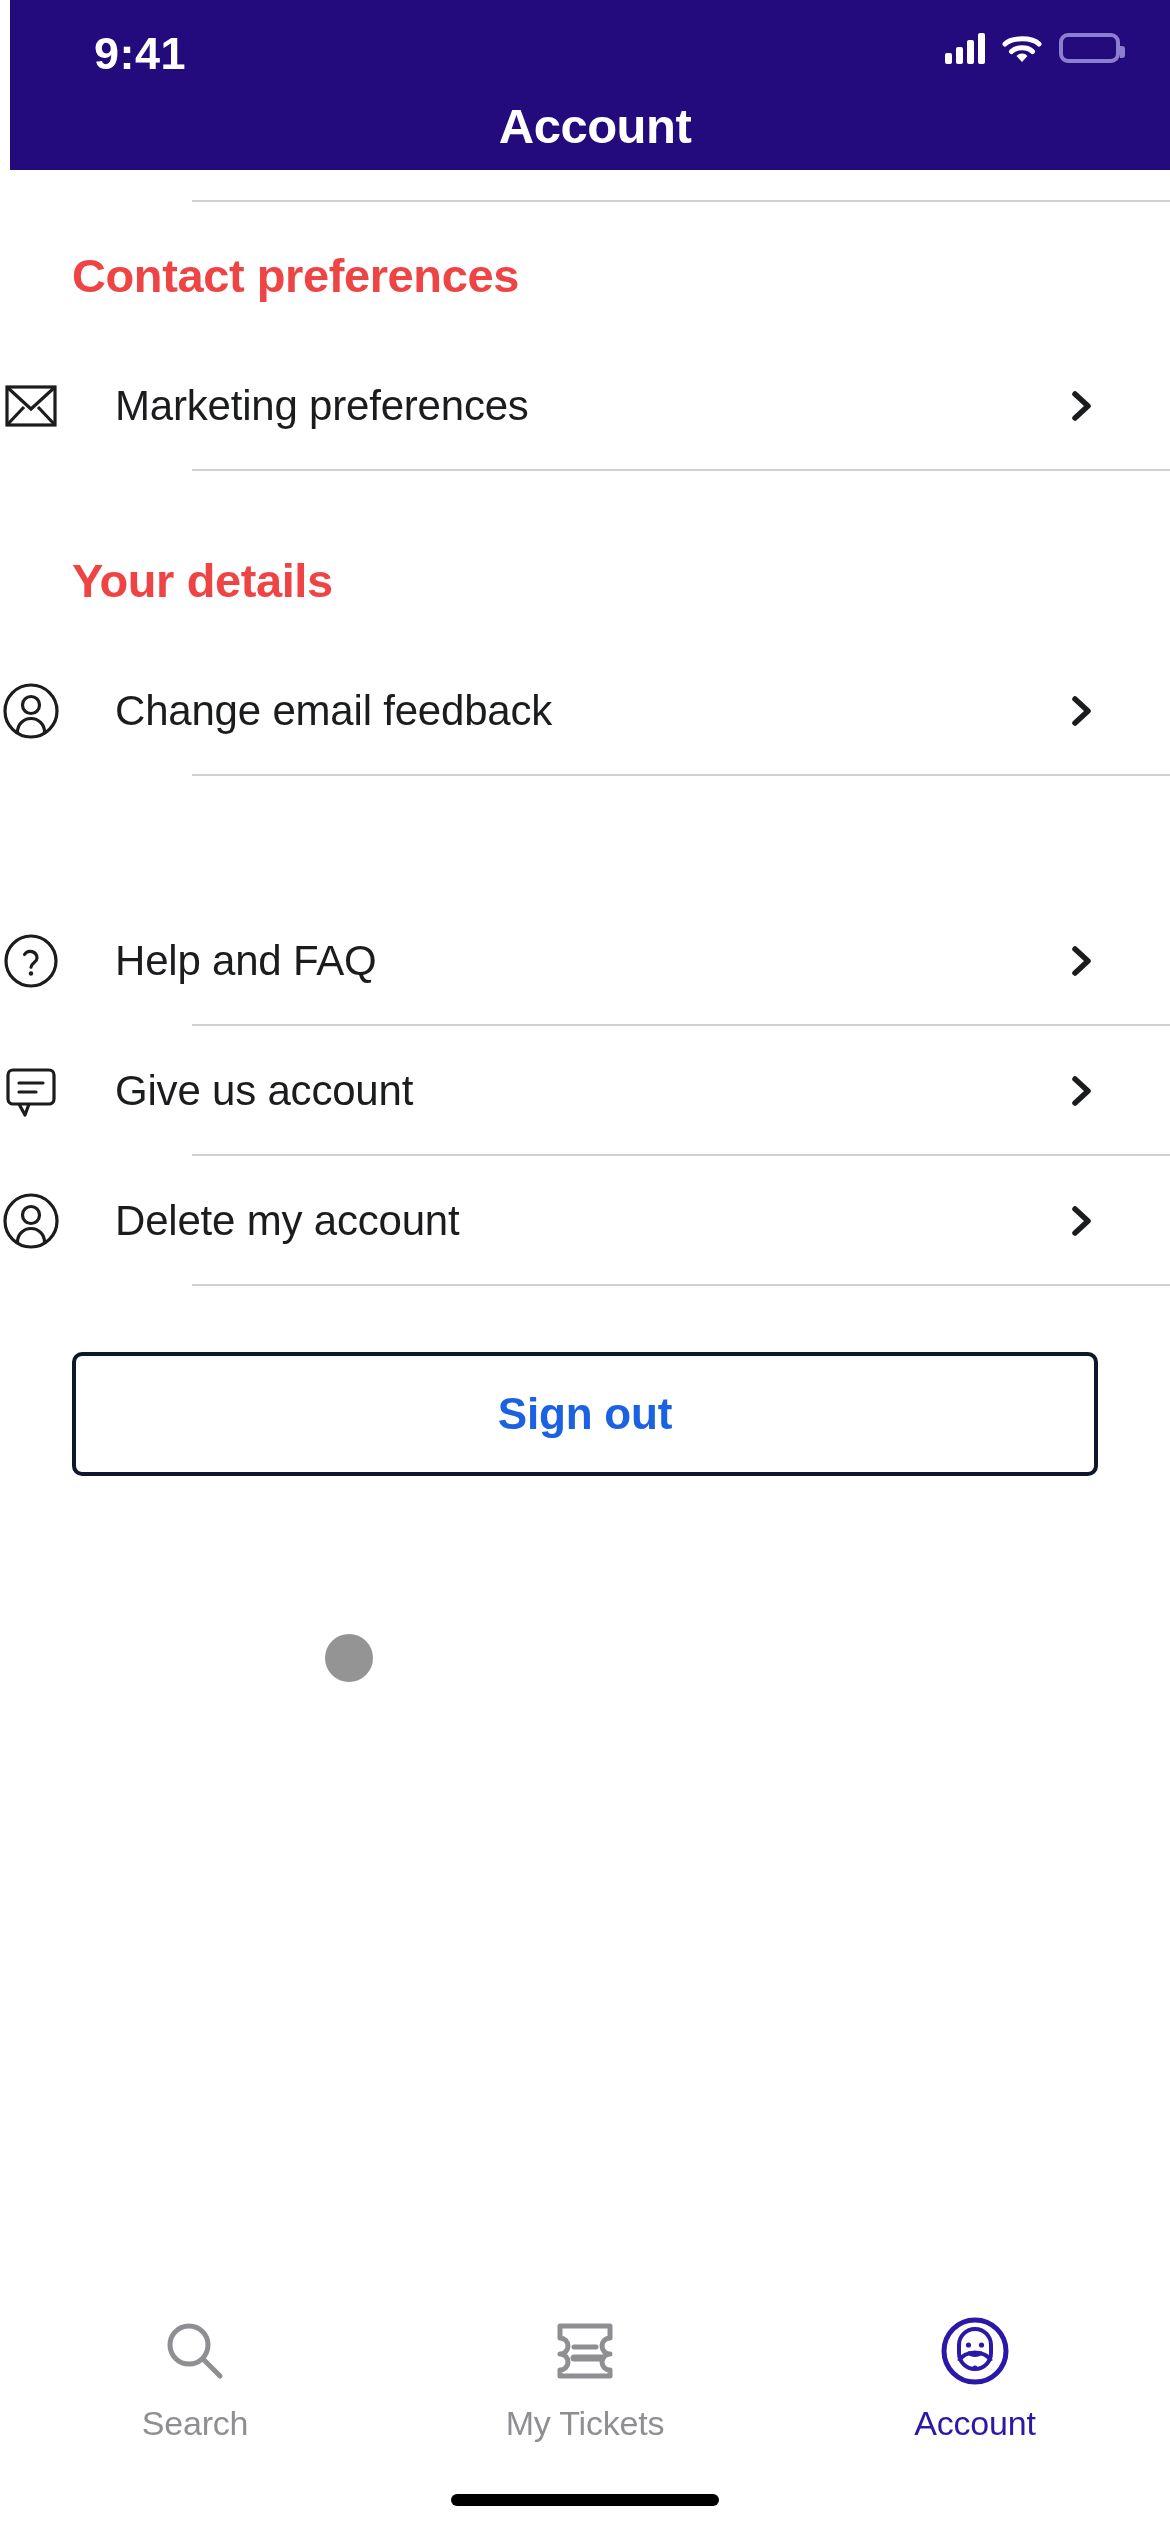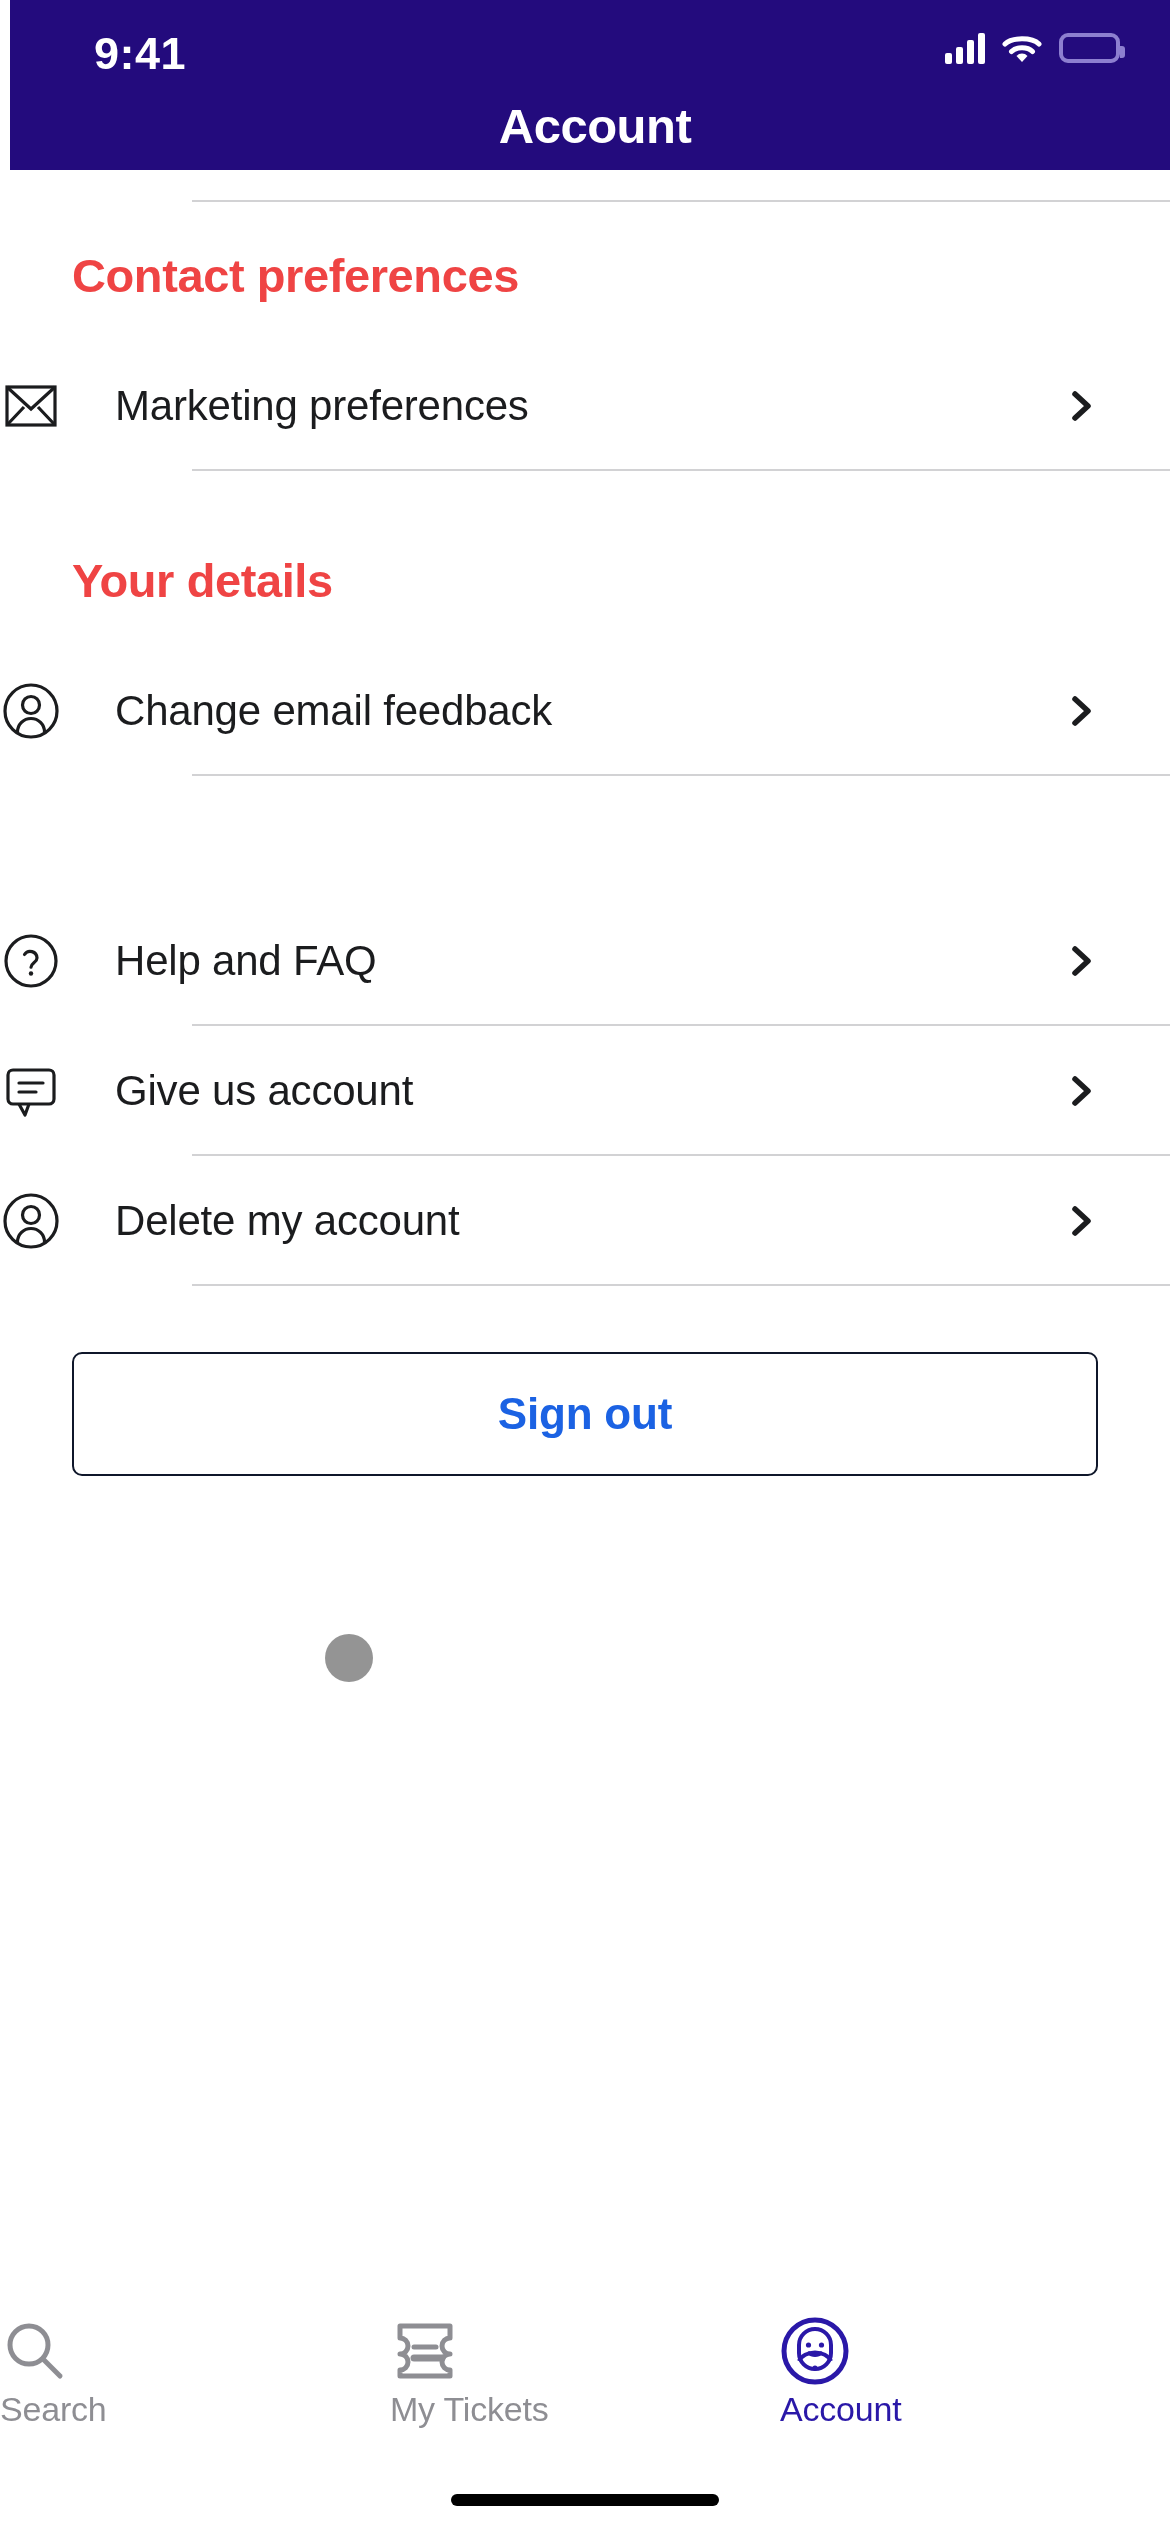--- a/index.html
+++ b/index.html
@@ -84,41 +84,41 @@
   }
   .row-divider {
     position:absolute; left:192px; bottom:0; width:978px; height:2px;
     background:#d2d2d4;
   }
 
   
   .signout-wrap { padding:0 72px; }
   .signout-btn {
     width:100%; height:124px; background:#ffffff;
-    border:2px solid #0f172a; border-radius:10px;
+    border:4px solid #0f172a; border-radius:10px;
     display:flex; align-items:center; justify-content:center;
     font-size:44px; font-weight:bold; color:#1B62E3;
     letter-spacing:-0.2px; cursor:pointer;
   }
 
   
   .touch-dot {
     position:absolute; left:325px; top:1634px;
     width:48px; height:48px; border-radius:50%;
     background:rgba(82,82,82,0.62);
     pointer-events:none;
   }
 
   
   .tabbar {
     position:absolute; left:0; bottom:0; width:1170px; height:252px;
     background:#ffffff; display:flex; align-items:flex-start;
     padding-top:36px;
   }
-  .tab { flex:1; display:flex; flex-direction:column; align-items:flex-start; gap:4px; cursor:pointer; }
+  .tab { flex:1; display:flex; flex-direction:column; align-items:center; gap:18px; cursor:pointer; }
   .tab-icon { width:70px; height:70px; display:flex; align-items:center; justify-content:center; }
   .tab-label { font-size:34px; letter-spacing:-0.2px; }
   .tab.inactive .tab-label { color:#8e8e93; }
   .tab.inactive .tab-icon { color:#8e8e93; }
   .tab.active .tab-label { color:#2A18A8; }
   .tab.active .tab-icon { color:#2A18A8; }
 
   .home-indicator {
     position:absolute; left:50%; transform:translateX(-50%); bottom:26px;
     width:268px; height:12px; background:#000000; border-radius:6px;

